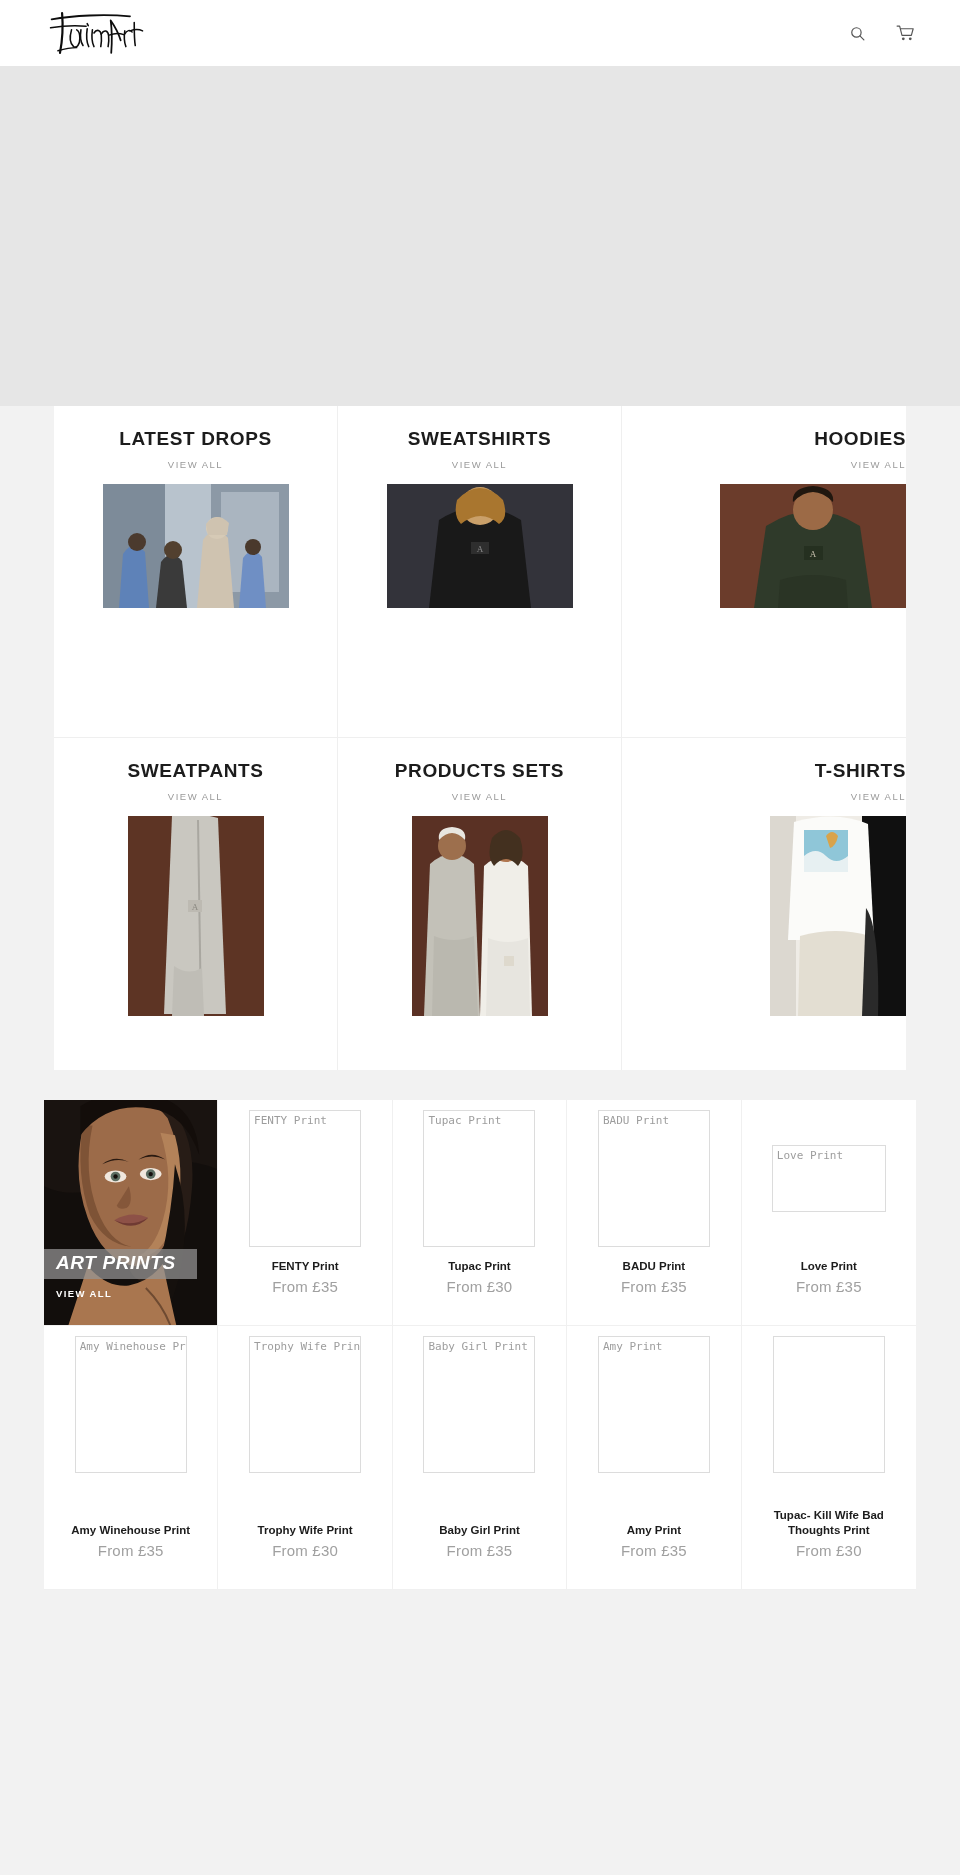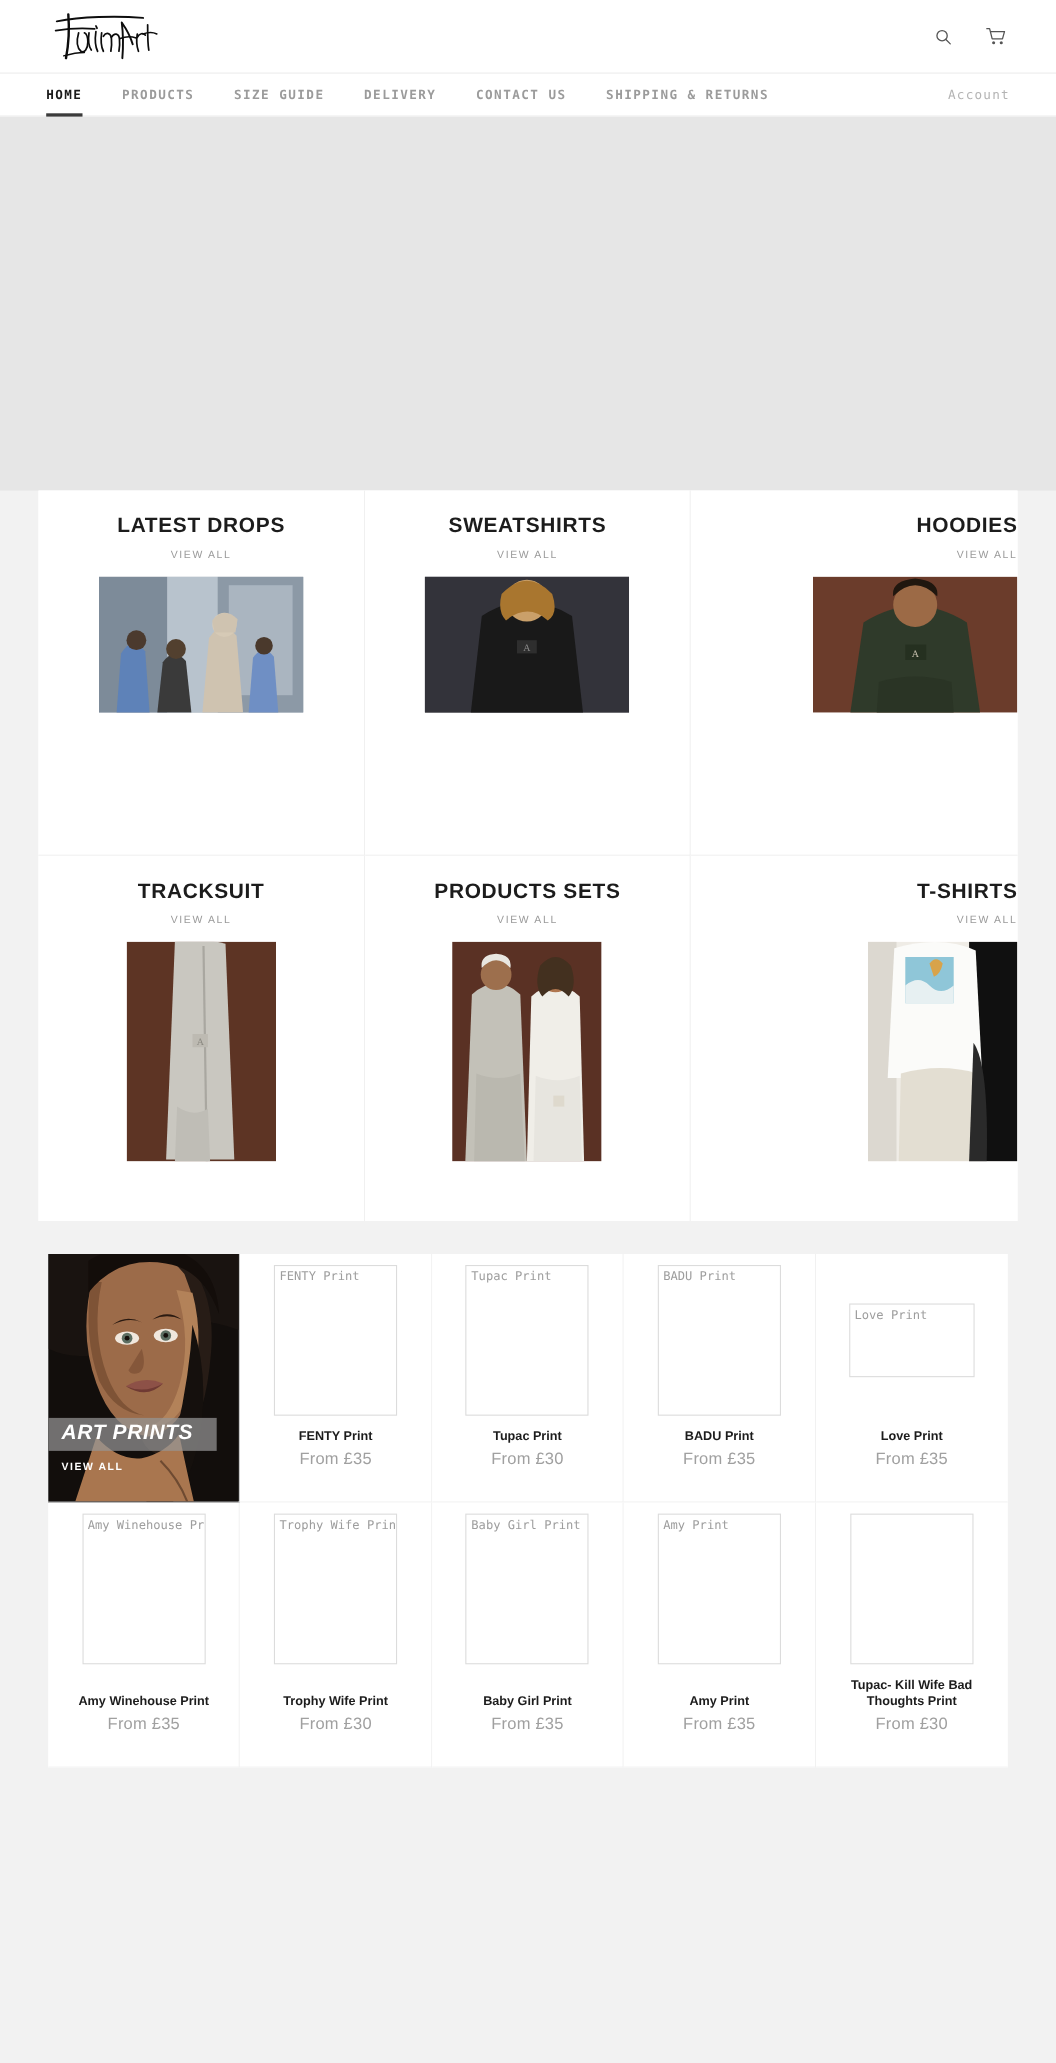--- a/index.html
+++ b/index.html
@@ -82,21 +82,21 @@
   }
 
   
   .hero {
     width: 960px;
     height: 376px;
     background: #e6e6e6;
   }
 
   
-  .collections-wrap { background: #f2f2f2; padding: 0 35px; }
+  .collections-wrap { background: #f2f2f2; padding: 0 54px; }
   .collections {
     background: #ffffff;
     display: grid;
     grid-template-columns: repeat(3, 1fr);
     position: relative;
     margin-top: -36px;
   }
   .collection-card {
     border-right: 1px solid #efefef;
     border-bottom: 1px solid #efefef;
@@ -147,21 +147,21 @@
     border-bottom: 1px solid #f0f0f0;
     padding: 10px 8px 30px;
     display: flex;
     flex-direction: column;
     align-items: center;
     justify-content: flex-start;
     min-height: 210px;
     cursor: pointer;
     background: #fff;
   }
-  .print-cell:nth-child(5n) { border-right: none; }
+  .print-cell:nth-child(5n) { border-right: none; gap: 23px; }
 
   
   .feature-cell {
     padding: 0;
     border-right: 1px solid #f0f0f0;
     border-bottom: 1px solid #f0f0f0;
     position: relative;
     overflow: hidden;
     background: #000;
     cursor: pointer;
@@ -264,31 +264,20 @@
       <div class="icon-btn">
         <svg width="19" height="18" viewBox="0 0 26 24" fill="none" stroke="#555" stroke-width="1.6">
           <path d="M1.5 2.5 L5 2.5 L8.2 15.2 L21 15.2 L23.5 6.2 L6 6.2" stroke-linecap="round" stroke-linejoin="round"></path>
           <circle cx="10" cy="20" r="1.9" fill="#555" stroke="none"></circle>
           <circle cx="19.5" cy="20" r="1.9" fill="#555" stroke="none"></circle>
         </svg>
       </div>
     </div>
   </div>
 
-  <div class="navbar">
-    <ul class="nav-list">
-      <li class="nav-item active">HOME</li>
-      <li class="nav-item">PRODUCTS</li>
-      <li class="nav-item">SIZE GUIDE</li>
-      <li class="nav-item">DELIVERY</li>
-      <li class="nav-item">CONTACT US</li>
-      <li class="nav-item">SHIPPING &amp; RETURNS</li>
-    </ul>
-    <div class="account-link">Account</div>
-  </div>
 
   <div class="hero"></div>
 
   <div class="collections-wrap">
     <div class="collections">
 
       <div class="collection-card">
         <div class="collection-title">LATEST DROPS</div>
         <div class="collection-viewall">VIEW ALL</div>
         <div class="collection-photo wide">
@@ -337,21 +326,21 @@
             <circle cx="93" cy="26" r="20" fill="#9c6a46"></circle>
             <path d="M73 18 q20 -20 40 0 q2 -14 -20 -16 q-22 2 -20 16z" fill="#20170f"></path>
             <rect x="84" y="62" width="19" height="14" fill="#253020"></rect>
             <text x="93" y="73" font-size="9" fill="#c7c0ae" text-anchor="middle" font-family="serif">A</text>
             <path d="M60 96 q33 -10 66 0 l2 28 h-70z" fill="#2a3425"></path>
           </svg>
         </div>
       </div>
 
       <div class="collection-card">
-        <div class="collection-title">TRACKSUIT</div>
+        <div class="collection-title">SWEATPANTS</div>
         <div class="collection-viewall">VIEW ALL</div>
         <div class="collection-photo tall">
           <svg class="ph" viewBox="0 0 136 200" preserveAspectRatio="xMidYMid slice">
             <rect width="136" height="200" fill="#5d3424"></rect>
             <path d="M44 0 q26 -4 46 2 l8 196 h-62z" fill="#c9c7c0"></path>
             <path d="M70 4 l3 196" stroke="#a9a7a0" stroke-width="2" fill="none"></path>
             <path d="M46 150 q14 10 28 2 l2 48 h-32z" fill="#bfbdb6"></path>
             <rect x="60" y="84" width="14" height="12" fill="#bdbab2"></rect>
             <text x="67" y="94" font-size="9" fill="#8a8880" text-anchor="middle" font-family="serif">A</text>
           </svg>

